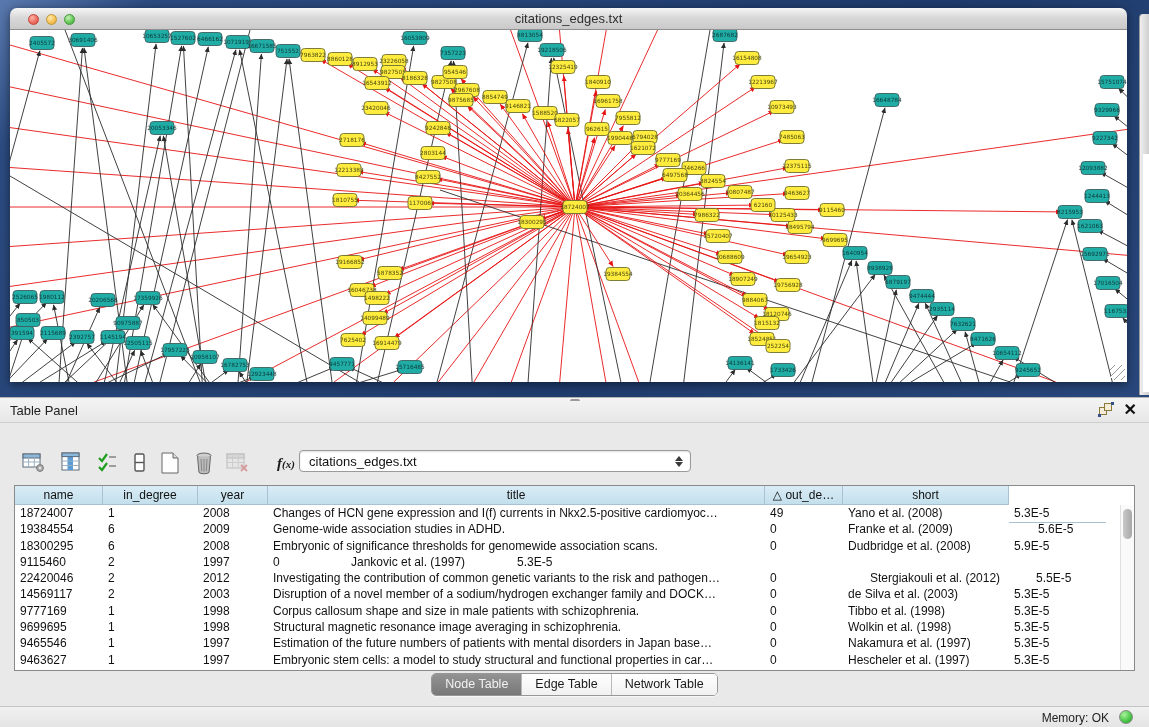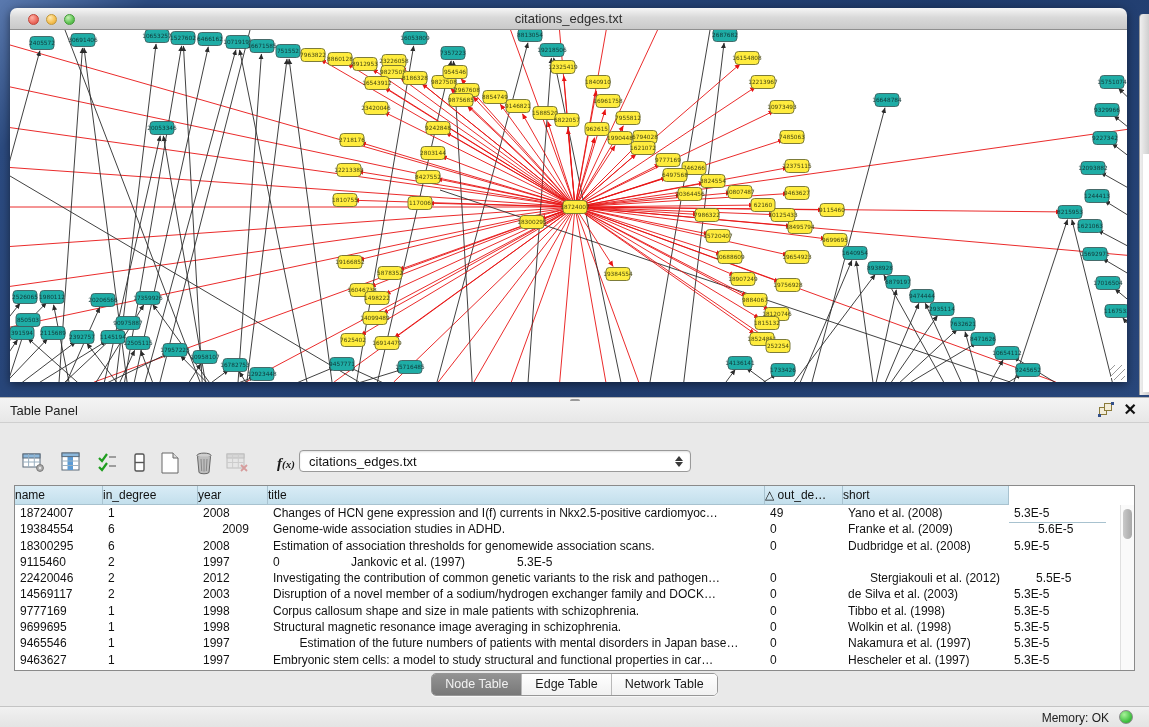--- a/index.html
+++ b/index.html
@@ -55,21 +55,21 @@
   .combo .val { position:absolute; left:9px; top:3px; font-size:13px; color:#111; }
   .combo .stepper { position:absolute; right:3px; top:2px; width:16px; height:16px;
     display:flex; flex-direction:column; align-items:center; justify-content:center; gap:1px;}
   .combo .stepper .up { width:0;height:0;border-left:4px solid transparent;border-right:4px solid transparent;border-bottom:5px solid #3a3a3a;}
   .combo .stepper .dn { width:0;height:0;border-left:4px solid transparent;border-right:4px solid transparent;border-top:5px solid #3a3a3a;}
 
   .table-wrap { position:absolute; left:14px; top:87px; width:1121px; height:186px;
     background:#fff; border:1px solid #8a8a8a; overflow:hidden; }
   .thead { display:flex; height:19px; }
   .th { background:linear-gradient(#d9ecf6,#c3dfec); border-right:1px solid #a8c2cf; border-bottom:1px solid #a8c2cf;
-    font-size:12px; color:#111; text-align:left; line-height:18px; overflow:hidden; white-space:nowrap; flex:none;}
+    font-size:12px; color:#111; text-align:center; line-height:18px; overflow:hidden; white-space:nowrap; flex:none;}
   .tbody { position:absolute; left:0; top:19px; right:14px; bottom:0; }
   .tr { display:flex; height:16.3px; }
   .td { font-size:12px; color:#111; line-height:16px; padding-left:5px; overflow:hidden; white-space:nowrap; flex:none;}
   .vscroll { position:absolute; right:0; top:19px; bottom:0; width:14px; background:#fafafa; border-left:1px solid #e0e0e0;}
   .vscroll .thumb { position:absolute; left:2px; top:4px; width:9px; height:30px; border-radius:5px;
     background:linear-gradient(90deg,#c9c9c9,#a8a8a8); }
 
   .tabbar { position:absolute; left:0; right:0; top:275px; height:24px; text-align:center; }
   .segmented { display:inline-flex; border:1px solid #979797; border-radius:5px; overflow:hidden;
     background:#fff; box-shadow:0 1px 1px rgba(255,255,255,.7);}
@@ -875,31 +875,31 @@
           <div class="td" style="width: 95px;">1</div>
           <div class="td" style="width: 70px;">2008</div>
           <div class="td" style="width: 497px;">Changes of HCN gene expression and I(f) currents in Nkx2.5-positive cardiomyoc…</div>
           <div class="td" style="width: 78px;">49</div>
           <div class="td" style="width: 166px;">Yano et al. (2008)</div>
           <div class="td" style="width: 97px;">5.3E-5</div>
         </div>
         <div class="tr">
           <div class="td" style="width: 88px;">19384554</div>
           <div class="td" style="width: 95px;">6</div>
-          <div class="td" style="width: 70px; text-align: center;">2009</div>
+          <div class="td" style="width: 70px;">2009</div>
           <div class="td" style="width: 497px;">Genome-wide association studies in ADHD.</div>
           <div class="td" style="width: 78px;">0</div>
           <div class="td" style="width: 166px;">Franke et al. (2009)</div>
           <div class="td" style="width: 97px; margin-left: 24px;">5.6E-5</div>
         </div>
         <div class="tr">
           <div class="td" style="width: 88px;">18300295</div>
           <div class="td" style="width: 95px;">6</div>
           <div class="td" style="width: 70px;">2008</div>
-          <div class="td" style="width: 497px;">Estimation of association thresholds for genomewide association scans.</div>
+          <div class="td" style="width: 497px;">Embryonic of significance thresholds for genomewide association scans.</div>
           <div class="td" style="width: 78px;">0</div>
           <div class="td" style="width: 166px;">Dudbridge et al. (2008)</div>
           <div class="td" style="width: 97px;">5.9E-5</div>
         </div>
         <div class="tr">
           <div class="td" style="width: 88px;">9115460</div>
           <div class="td" style="width: 95px;">2</div>
           <div class="td" style="width: 70px;">1997</div>
           <div class="td" style="width: 78px;">0</div>
           <div class="td" style="width: 166px;">Jankovic et al. (1997)</div>
@@ -938,21 +938,21 @@
           <div class="td" style="width: 70px;">1998</div>
           <div class="td" style="width: 497px;">Structural magnetic resonance image averaging in schizophrenia.</div>
           <div class="td" style="width: 78px;">0</div>
           <div class="td" style="width: 166px;">Wolkin et al. (1998)</div>
           <div class="td" style="width: 97px;">5.3E-5</div>
         </div>
         <div class="tr">
           <div class="td" style="width: 88px;">9465546</div>
           <div class="td" style="width: 95px;">1</div>
           <div class="td" style="width: 70px;">1997</div>
-          <div class="td" style="width: 497px; text-align: center;">Estimation of the future numbers of patients with mental disorders in Japan base…</div>
+          <div class="td" style="width: 497px;">Estimation of the future numbers of patients with mental disorders in Japan base…</div>
           <div class="td" style="width: 78px;">0</div>
           <div class="td" style="width: 166px;">Nakamura et al. (1997)</div>
           <div class="td" style="width: 97px;">5.3E-5</div>
         </div>
         <div class="tr">
           <div class="td" style="width: 88px;">9463627</div>
           <div class="td" style="width: 95px;">1</div>
           <div class="td" style="width: 70px;">1997</div>
           <div class="td" style="width: 497px;">Embryonic stem cells: a model to study structural and functional properties in car…</div>
           <div class="td" style="width: 78px;">0</div>

